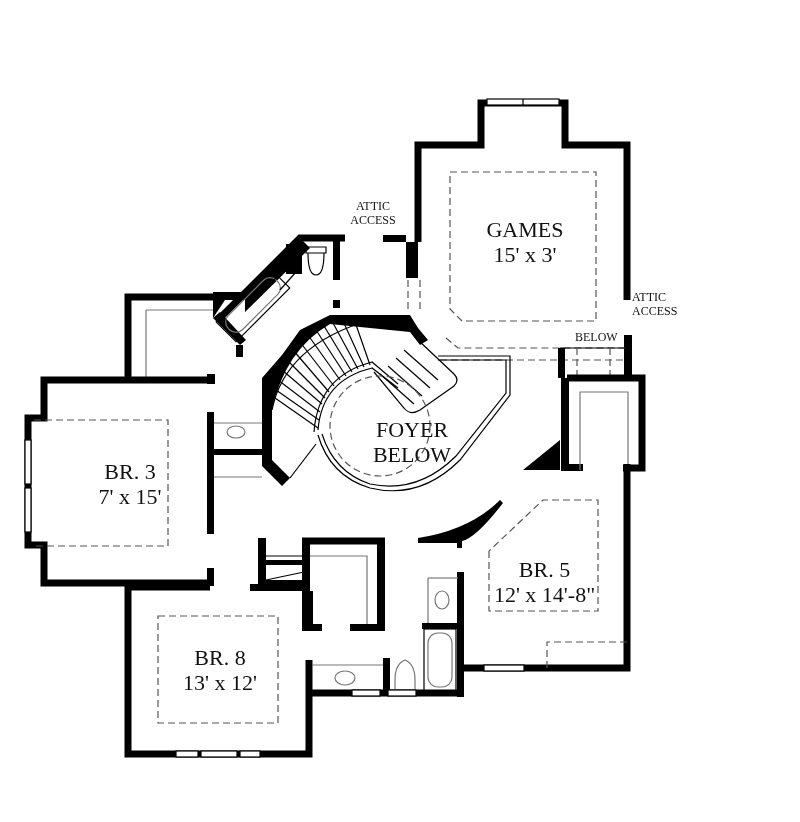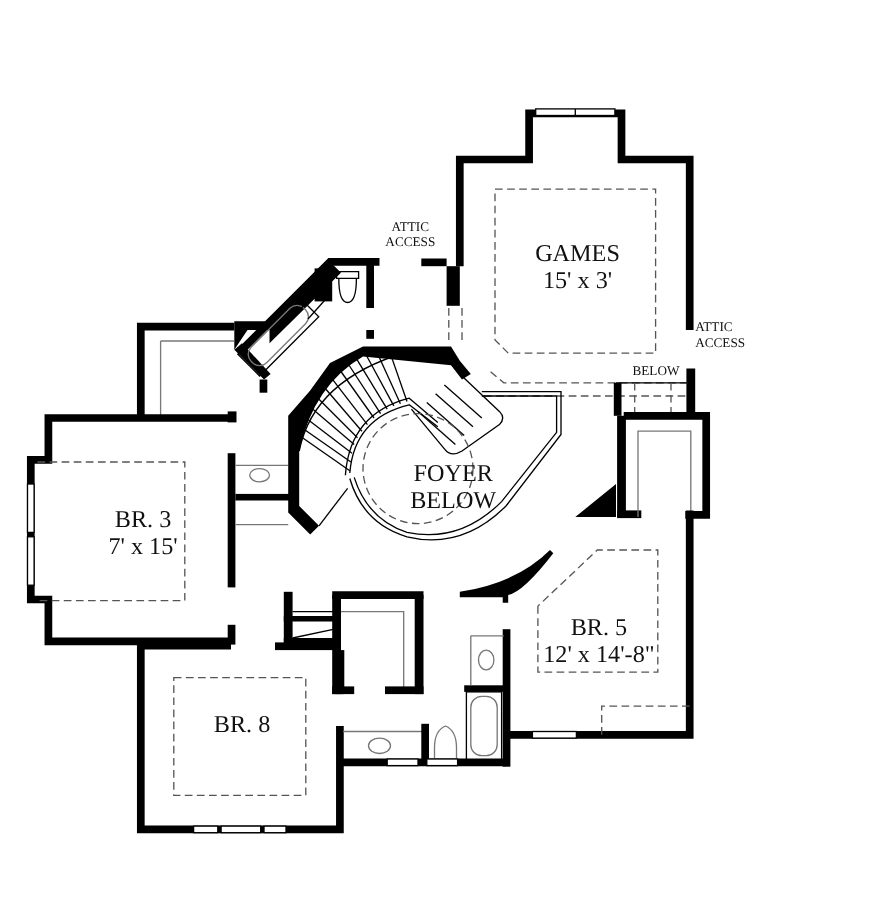--- a/index.html
+++ b/index.html
@@ -207,18 +207,19 @@
   <div>BELOW</div>
 </div>
 
 <div class="lbl room" style="left:70px; top:460px; width:120px;">
   <div>BR. 3</div>
   <div>7' x 15'</div>
 </div>
 
 <div class="lbl room" style="left:160px; top:646px; width:120px;">
   <div>BR. 8</div>
+  <div>13' x 12'</div>
 </div>
 
 <div class="lbl room" style="left:482px; top:558px; width:125px;">
   <div>BR. 5</div>
   <div>12' x 14'-8"</div>
 </div>
 
 </body></html>

